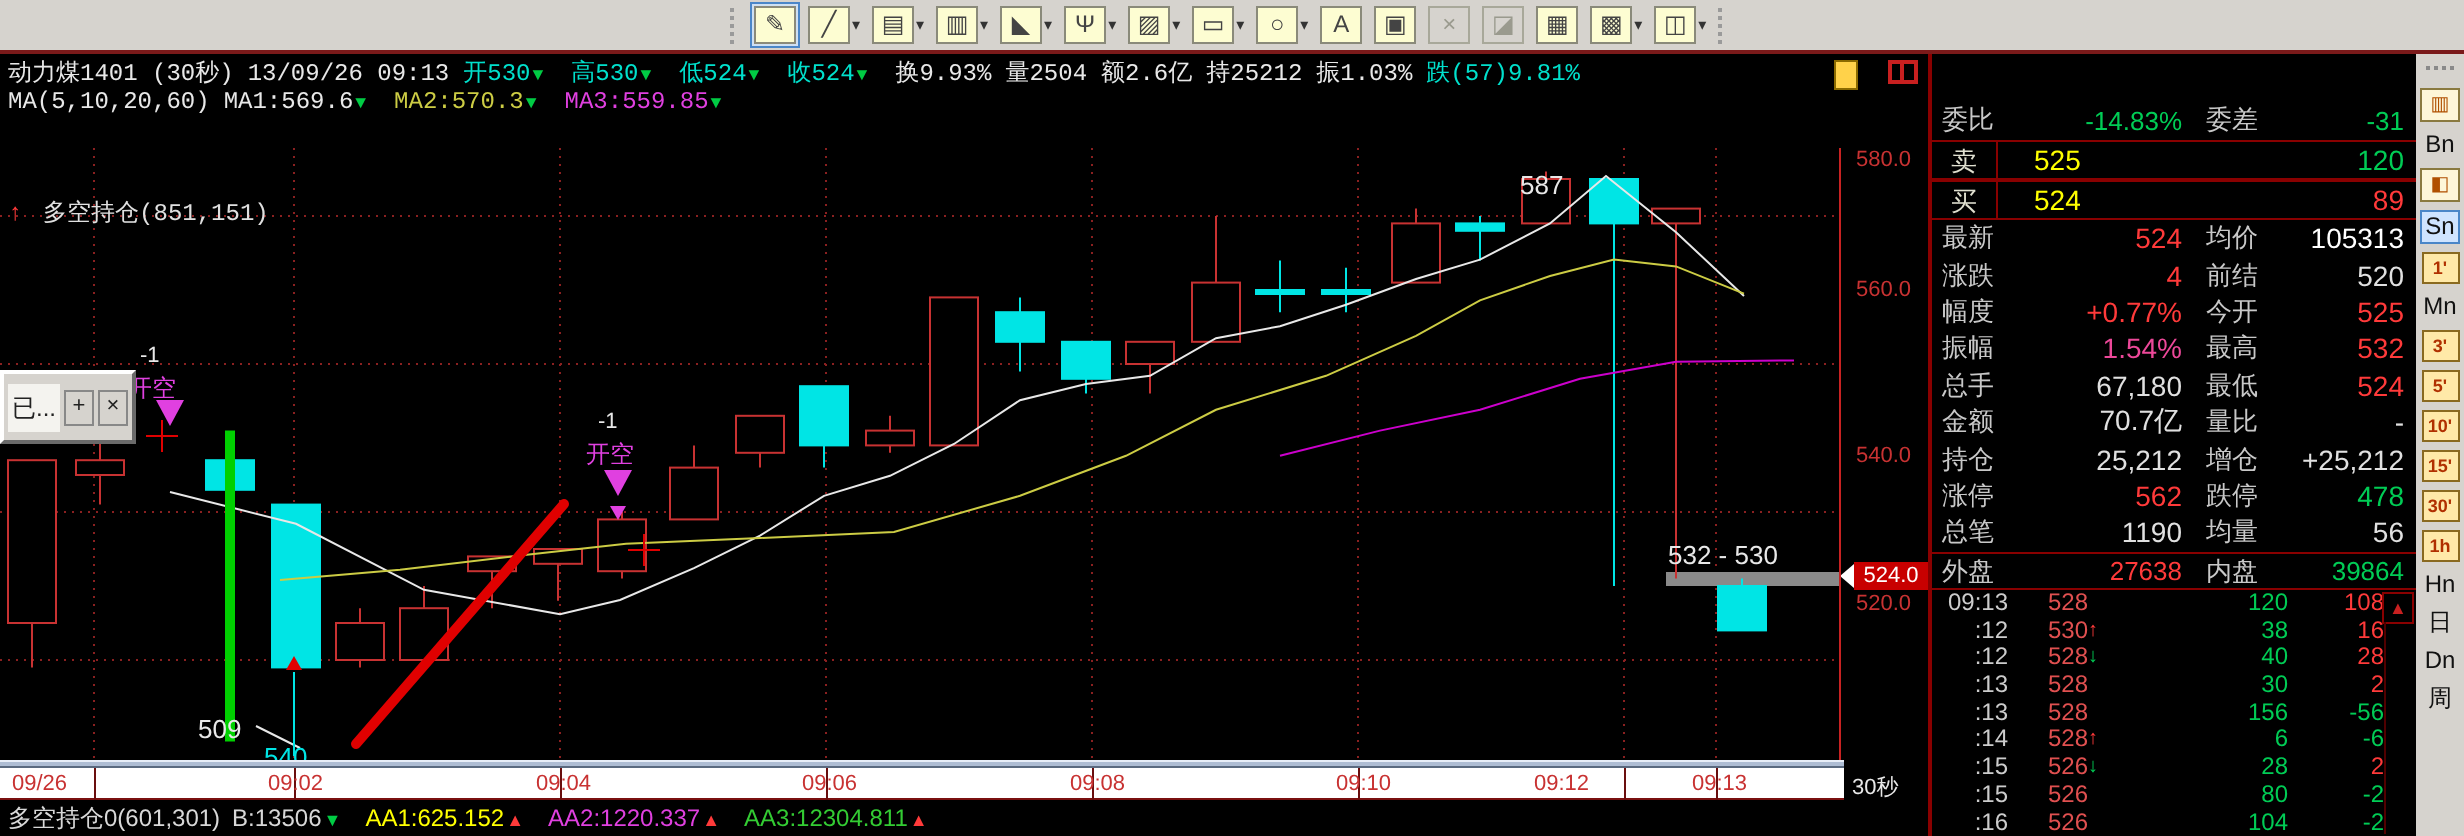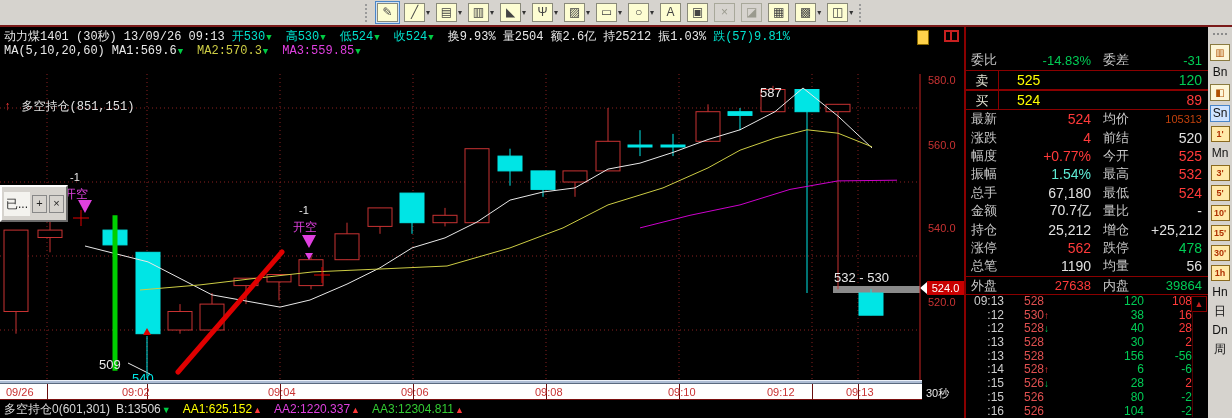--- a/index.html
+++ b/index.html
@@ -268,21 +268,21 @@
     <div class="taxis" id="time-axis">
         <span class="tk" style="left: 47px;"></span>
         <span class="tk" style="left: 147px;"></span>
         <span class="tk" style="left: 280px;"></span>
         <span class="tk" style="left: 413px;"></span>
         <span class="tk" style="left: 546px;"></span>
         <span class="tk" style="left: 679px;"></span>
         <span class="tk" style="left: 812px;"></span>
         <span class="tk" style="left: 858px;"></span>
         <span class="tl" style="left: 6px;">09/26</span>
-        <span class="tl" style="left: 122px;">09:02</span>
+        <span class="tl" style="left: 134px;">09:02</span>
         <span class="tl" style="left: 268px;">09:04</span>
         <span class="tl" style="left: 401px;">09:06</span>
         <span class="tl" style="left: 535px;">09:08</span>
         <span class="tl" style="left: 668px;">09:10</span>
         <span class="tl" style="left: 767px;">09:12</span>
         <span class="tl" style="left: 846px;">09:13</span>
       </div>
     <div class="statusbar" id="status-bar"><span style="color: rgb(216, 216, 216);">多空持仓0(601,301)</span><span style="color: rgb(216, 216, 216);">B:13506<span class="tri" style="color: rgb(0, 204, 68);">▼</span></span><span style="color: rgb(255, 255, 0);">AA1:625.152<span class="tri" style="color: rgb(255, 58, 58);">▲</span></span><span style="color: rgb(224, 64, 224);">AA2:1220.337<span class="tri" style="color: rgb(255, 58, 58);">▲</span></span><span style="color: rgb(51, 204, 51);">AA3:12304.811<span class="tri" style="color: rgb(255, 58, 58);">▲</span></span></div>
   </div>
 
@@ -315,37 +315,37 @@
         </div>
         <div class="qp-row bidask" style="top: 63px; height: 20px;">
           <span class="ba-label">买</span>
           <span class="ba-price">524</span>
           <span class="ba-vol" style="color: rgb(255, 58, 58);">89</span>
         </div>
         <div class="qp-row" style="top: 83px; height: 18.4px;">
           <span class="qr-l">最新</span>
           <span class="qr-v1" style="color: rgb(255, 58, 58); font-size: 14px;">524</span>
           <span class="qr-l2">均价</span>
-          <span class="qr-v2" style="color: #c2410c; font-size: 11px;">105313</span>
+          <span class="qr-v2" style="color: #ffffff; font-size: 14px;">105313</span>
         </div>
         <div class="qp-row" style="top: 101.4px; height: 18.4px;">
           <span class="qr-l">涨跌</span>
           <span class="qr-v1" style="color: rgb(255, 58, 58); font-size: 14px;">4</span>
           <span class="qr-l2">前结</span>
           <span class="qr-v2" style="color: rgb(224, 224, 224); font-size: 14px;">520</span>
         </div>
         <div class="qp-row" style="top: 119.8px; height: 18.4px;">
           <span class="qr-l">幅度</span>
           <span class="qr-v1" style="color: rgb(255, 58, 58); font-size: 14px;">+0.77%</span>
           <span class="qr-l2">今开</span>
           <span class="qr-v2" style="color: rgb(255, 58, 58); font-size: 14px;">525</span>
         </div>
         <div class="qp-row" style="top: 138.2px; height: 18.4px;">
           <span class="qr-l">振幅</span>
-          <span class="qr-v1" style="color: #5eead4; font-size: 14px;">1.54%</span>
+          <span class="qr-v1" style="color: #ec4899; font-size: 14px;">1.54%</span>
           <span class="qr-l2">最高</span>
           <span class="qr-v2" style="color: rgb(255, 58, 58); font-size: 14px;">532</span>
         </div>
         <div class="qp-row" style="top: 156.6px; height: 18.4px;">
           <span class="qr-l">总手</span>
           <span class="qr-v1" style="color: rgb(224, 224, 224); font-size: 14px;">67,180</span>
           <span class="qr-l2">最低</span>
           <span class="qr-v2" style="color: rgb(255, 58, 58); font-size: 14px;">524</span>
         </div>
         <div class="qp-row" style="top: 175px; height: 18.4px;">

